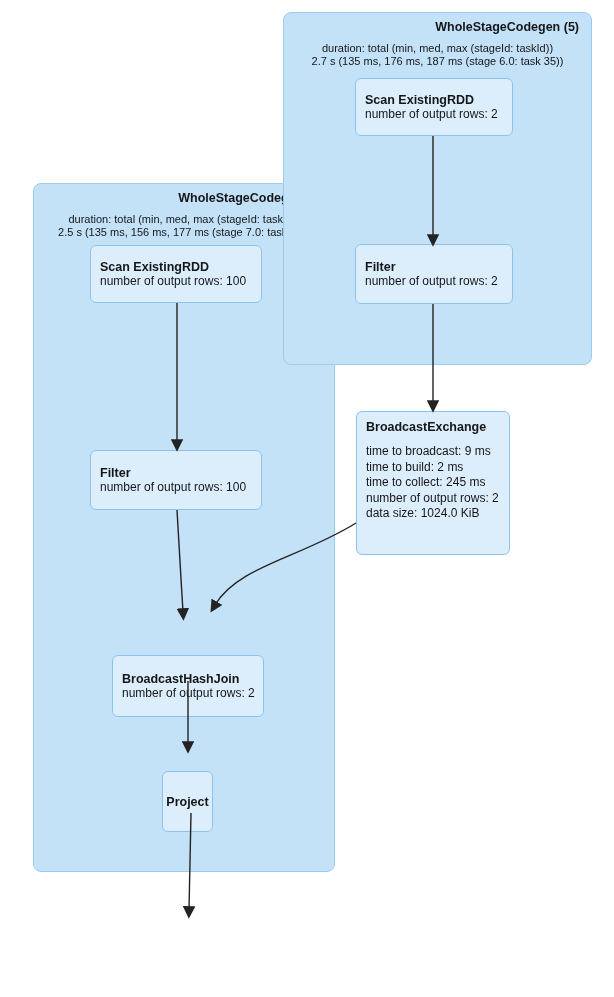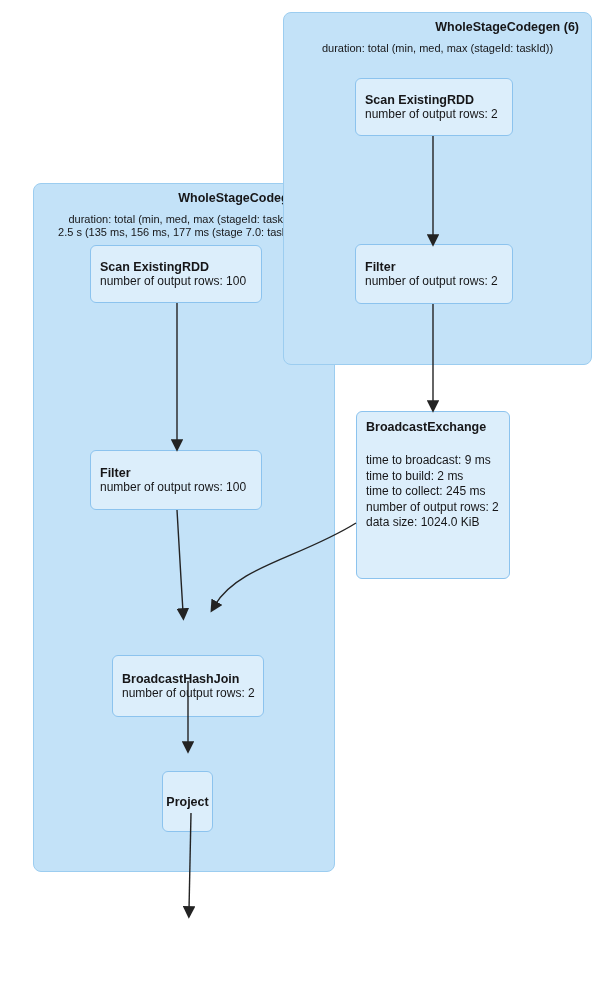--- a/index.html
+++ b/index.html
@@ -30,57 +30,58 @@
     text-align:center;font-size:11px;line-height:13px;white-space:nowrap;
   }
   .node{
     position:absolute;background:var(--node-fill);
     border:1px solid var(--node-border);border-radius:6px;
     box-sizing:border-box;padding:8px 9px;
     display:flex;flex-direction:column;justify-content:center;
   }
   .node-title{font-size:12.5px;font-weight:700;white-space:nowrap;}
   .node-metric{font-size:12px;white-space:nowrap;}
-  .metric-block{margin-top:19px;line-height:15.5px;}
+  .metric-block{margin-top:10px;line-height:15.5px;}
   .node.centered{justify-content:center;align-items:center;padding:8px 4px;text-align:center;}
   #edges{position:absolute;left:0;top:0;pointer-events:none;}
   #edges path{stroke:var(--arrow);stroke-width:1.4;fill:none;}
   #edges .head{fill:var(--arrow);stroke:none;}
 </style>
 </head>
 <body>
 
 <div id="canvas">
 
   <div class="cluster" style="left:33px;top:183px;width:302px;height:689px;">
     <div class="cluster-title">WholeStageCodegen (2)</div>
     <div class="cluster-duration">
       <div>duration: total (min, med, max (stageId: taskId))</div>
       <div>2.5 s (135 ms, 156 ms, 177 ms (stage 7.0: task 71))</div>
     </div>
   </div>
 
   <div class="cluster" style="left:283px;top:12px;width:309px;height:353px;">
-    <div class="cluster-title">WholeStageCodegen (6)</div>
+    <div class="cluster-title">WholeStageCodegen (5)</div>
     <div class="cluster-duration">
       <div>duration: total (min, med, max (stageId: taskId))</div>
+      <div>2.7 s (135 ms, 176 ms, 187 ms (stage 6.0: task 35))</div>
     </div>
   </div>
 
   <div class="node" style="left:355px;top:78px;width:158px;height:58px;">
     <div class="node-title">Scan ExistingRDD</div>
     <div class="node-metric">number of output rows: 2</div>
   </div>
 
   <div class="node" style="left:355px;top:244px;width:158px;height:60px;">
     <div class="node-title">Filter</div>
     <div class="node-metric">number of output rows: 2</div>
   </div>
 
-  <div class="node" style="left:356px;top:411px;width:154px;height:168px;justify-content:flex-start;">
+  <div class="node" style="left:356px;top:411px;width:154px;height:144px;justify-content:flex-start;">
     <div class="node-title">BroadcastExchange</div>
     <div class="metric-block">
       <div class="node-metric">time to broadcast: 9 ms</div>
       <div class="node-metric">time to build: 2 ms</div>
       <div class="node-metric">time to collect: 245 ms</div>
       <div class="node-metric">number of output rows: 2</div>
       <div class="node-metric">data size: 1024.0 KiB</div>
     </div>
   </div>
 

